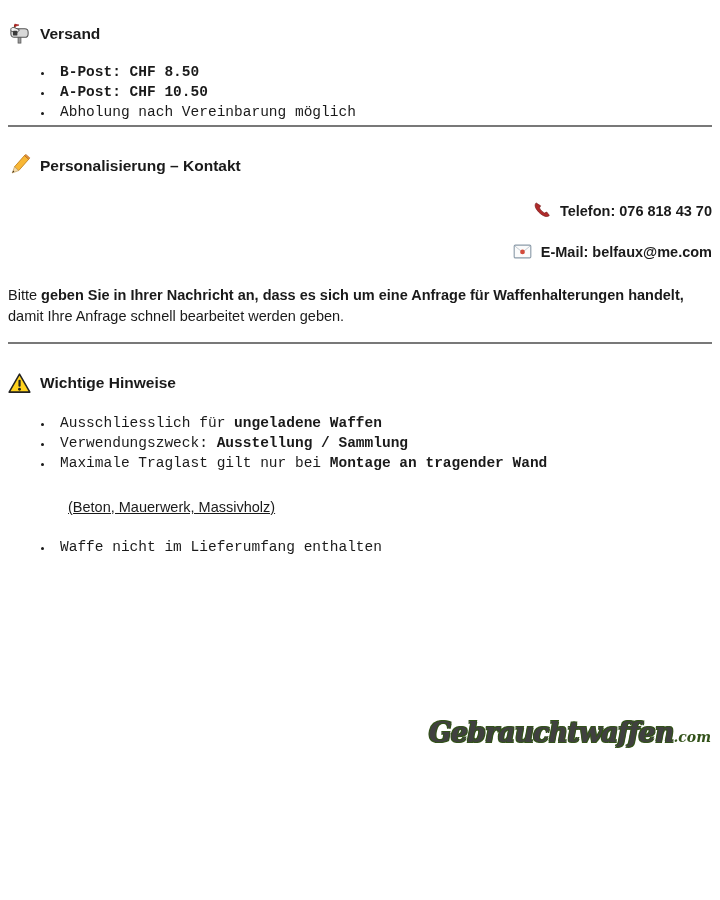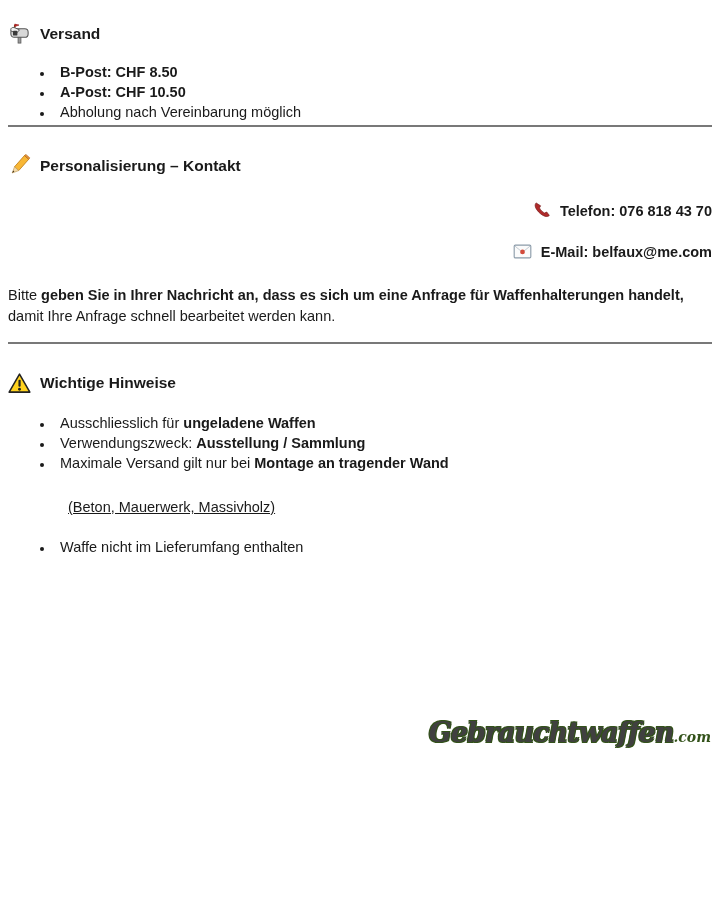--- a/index.html
+++ b/index.html
@@ -13,21 +13,21 @@
     font-size:14.5px;
     color:#1a1a1a;
     overflow:hidden;
   }
   .heading-row { display:flex; align-items:center; gap:9px; }
   .heading-row .icon { width:23px; height:23px; flex:0 0 auto; display:inline-flex; }
   .heading-row .icon svg { width:100%; height:100%; }
   .heading-label { font-weight:700; font-size:15.5px; }
 
   .h1-row { margin-top:2px; }
-  ul.bullets { margin:20px 0 0 0; padding-left:46px; }
+  ul.bullets { margin:20px 0 0 0; padding-left:46px;font-family:Liberation Mono, monospace; }
   ul.bullets li { margin:0 0 4.5px 0; padding-left:6px; line-height:15.5px; }
   ul.bullets li::marker { font-size:12px; }
 
   hr.divider {
     border:none;
     border-top:2px solid #787878;
     margin:0;
   }
   .hr1 { margin-top:31px; }
   .hr2 { margin-top:28px; }
@@ -123,39 +123,39 @@
     <span class="icon">
       <svg viewBox="0 0 24 24">
         <rect x="1.5" y="4" width="21" height="16" rx="1.5" fill="#fbfbfb" stroke="#8a9aa8" stroke-width="1.4"></rect>
         <path d="M2.5 5.2 L12 13 L21.5 5.2" fill="none" stroke="#c0c8d0" stroke-width="1.2"></path>
         <circle cx="12" cy="12.6" r="3" fill="#d24a3a"></circle>
       </svg>
     </span>
     <span>E-Mail: belfaux@me.com</span>
   </div>
 
-  <p class="para note-para"><span>Bitte </span><span style="font-weight: 700;">geben Sie in Ihrer Nachricht an, dass es sich um eine Anfrage für Waffenhalterungen handelt,</span><span> damit Ihre Anfrage schnell bearbeitet werden kann.</span></p>
+  <p class="para note-para"><span>Bitte </span><span style="font-weight: 700;">geben Sie in Ihrer Nachricht an, dass es sich um eine Anfrage für Waffenhalterungen handelt,</span><span> damit Ihre Anfrage schnell bearbeitet werden geben.</span></p>
 
   <hr class="divider hr2">
 
   <div class="heading-row h3-row">
     <span class="icon">
       <svg viewBox="0 0 24 24">
         <path d="M12 2.2 L22.8 21 L1.2 21 Z" fill="#ffd21e" stroke="#222" stroke-width="1.6" stroke-linejoin="round"></path>
         <rect x="10.9" y="8.2" width="2.3" height="7.2" rx="1" fill="#222"></rect>
         <circle cx="12" cy="18" r="1.5" fill="#222"></circle>
       </svg>
     </span>
     <span class="heading-label">Wichtige Hinweise</span>
   </div>
 
   <ul class="bullets bullets2">
     <li><span>Ausschliesslich für </span><span style="font-weight: 700;">ungeladene Waffen</span></li>
     <li><span>Verwendungszweck: </span><span style="font-weight: 700;">Ausstellung / Sammlung</span></li>
-    <li><span>Maximale Versand gilt nur bei </span><span style="font-weight: 700;">Montage an tragender Wand</span></li>
+    <li><span>Maximale Traglast gilt nur bei </span><span style="font-weight: 700;">Montage an tragender Wand</span></li>
   </ul>
 
   <p class="subnote">(Beton, Mauerwerk, Massivholz)</p>
 
   <ul class="bullets last-bullet">
     <li><span>Waffe nicht im Lieferumfang enthalten</span></li>
   </ul>
 
   <div class="footer-logo">
     <span class="logo-main">Gebrauchtwaffen</span><span class="logo-suffix">.com</span>

